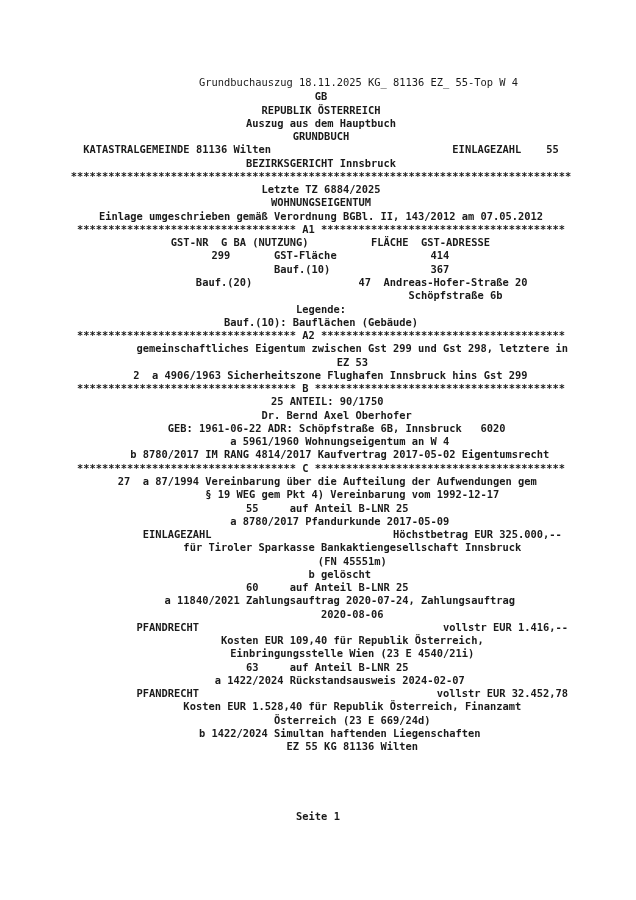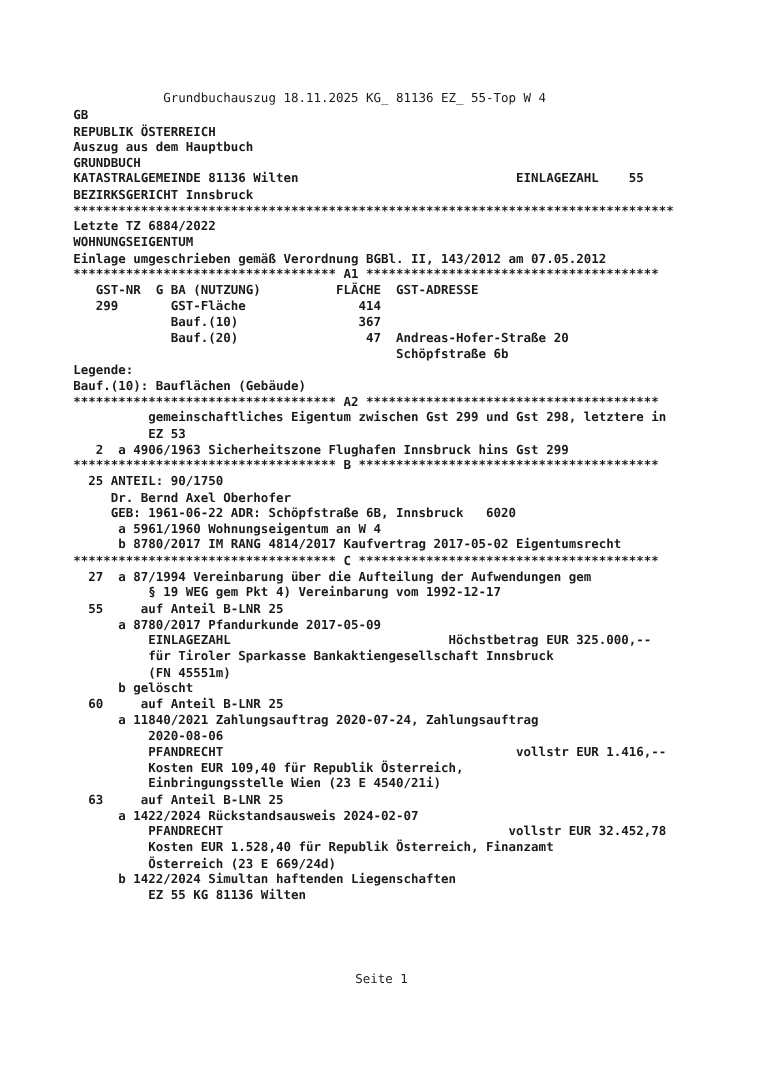--- a/index.html
+++ b/index.html
@@ -13,20 +13,21 @@
     position: relative;
     overflow: hidden;
     font-family: "DejaVu Sans Mono", "Liberation Mono", monospace;
     color: #1a1a1a;
   }
   .page {
     position: absolute;
     left: 61px;
     top: 76px;
     width: 520px;
+    text-align: center;
   }
   .line {
     display: block;
     white-space: pre;
     font-size: 10.4px;
     line-height: 13.28px;
     height: 13.28px;
     letter-spacing: 0px;
     font-weight: bold;
   }
@@ -40,40 +41,41 @@
   }
   .footer {
     position: absolute;
     left: 0;
     width: 636px;
     top: 810px;
     text-align: center;
     font-size: 10.4px;
     line-height: 13px;
     white-space: pre;
+    font-weight: bold;
   }
 </style>
 </head>
 <body>
 
 <div class="page">
   <span class="title-line">            Grundbuchauszug 18.11.2025 KG_ 81136 EZ_ 55-Top W 4</span>
 
   <div>
     <span class="line">GB</span>
     <span class="line">REPUBLIK ÖSTERREICH</span>
     <span class="line">Auszug aus dem Hauptbuch</span>
     <span class="line">GRUNDBUCH</span>
     <span class="line">KATASTRALGEMEINDE 81136 Wilten                             EINLAGEZAHL    55</span>
     <span class="line">BEZIRKSGERICHT Innsbruck</span>
     <span class="line">********************************************************************************</span>
   </div>
 
   <div>
-    <span class="line">Letzte TZ 6884/2022</span>
+    <span class="line">Letzte TZ 6884/2025</span>
     <span class="line">WOHNUNGSEIGENTUM</span>
     <span class="line">Einlage umgeschrieben gemäß Verordnung BGBl. II, 143/2012 am 07.05.2012</span>
   </div>
 
   <div>
     <span class="line">*********************************** A1 ***************************************</span>
     <span class="line">   GST-NR  G BA (NUTZUNG)          FLÄCHE  GST-ADRESSE</span>
     <span class="line">   299       GST-Fläche               414</span>
     <span class="line">             Bauf.(10)                367</span>
     <span class="line">             Bauf.(20)                 47  Andreas-Hofer-Straße 20</span>

